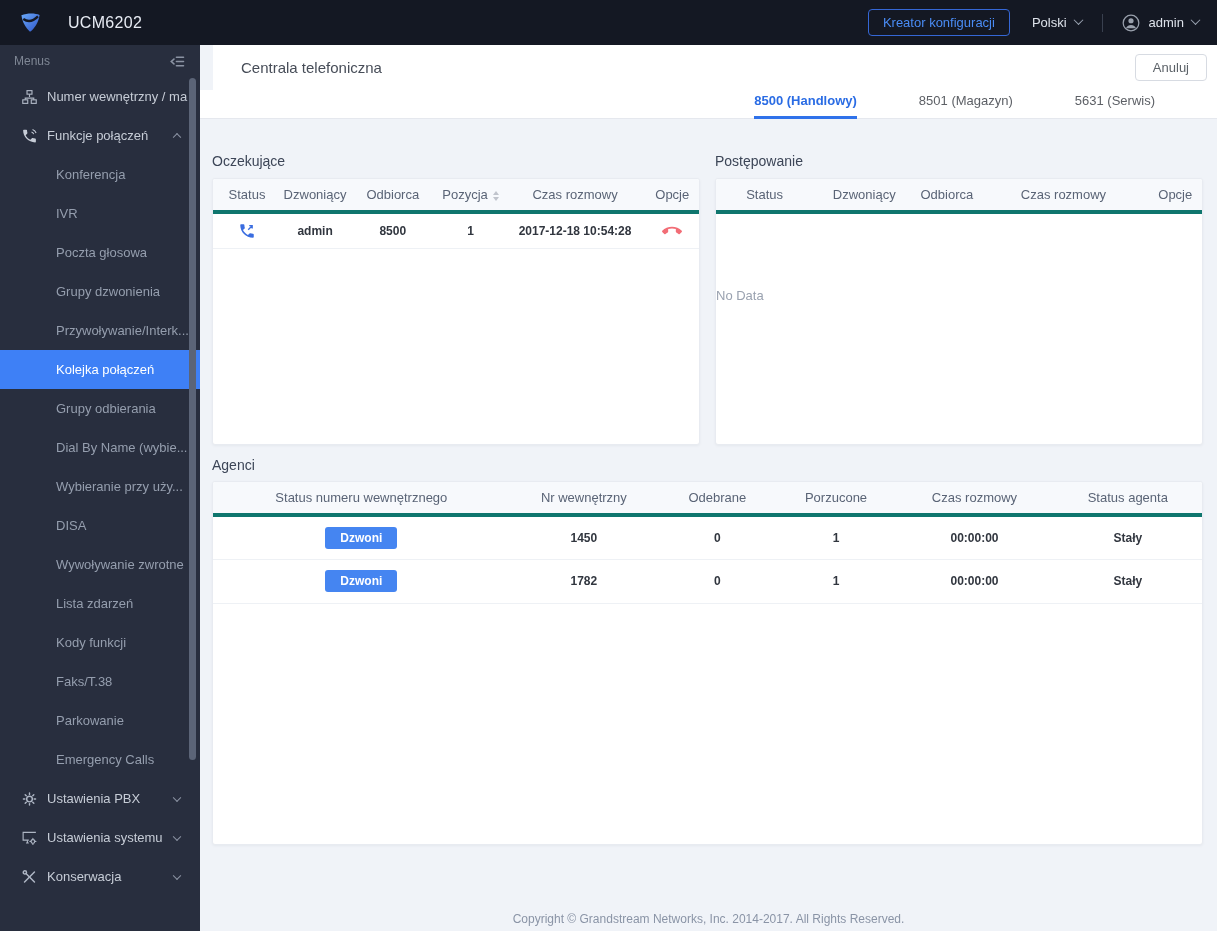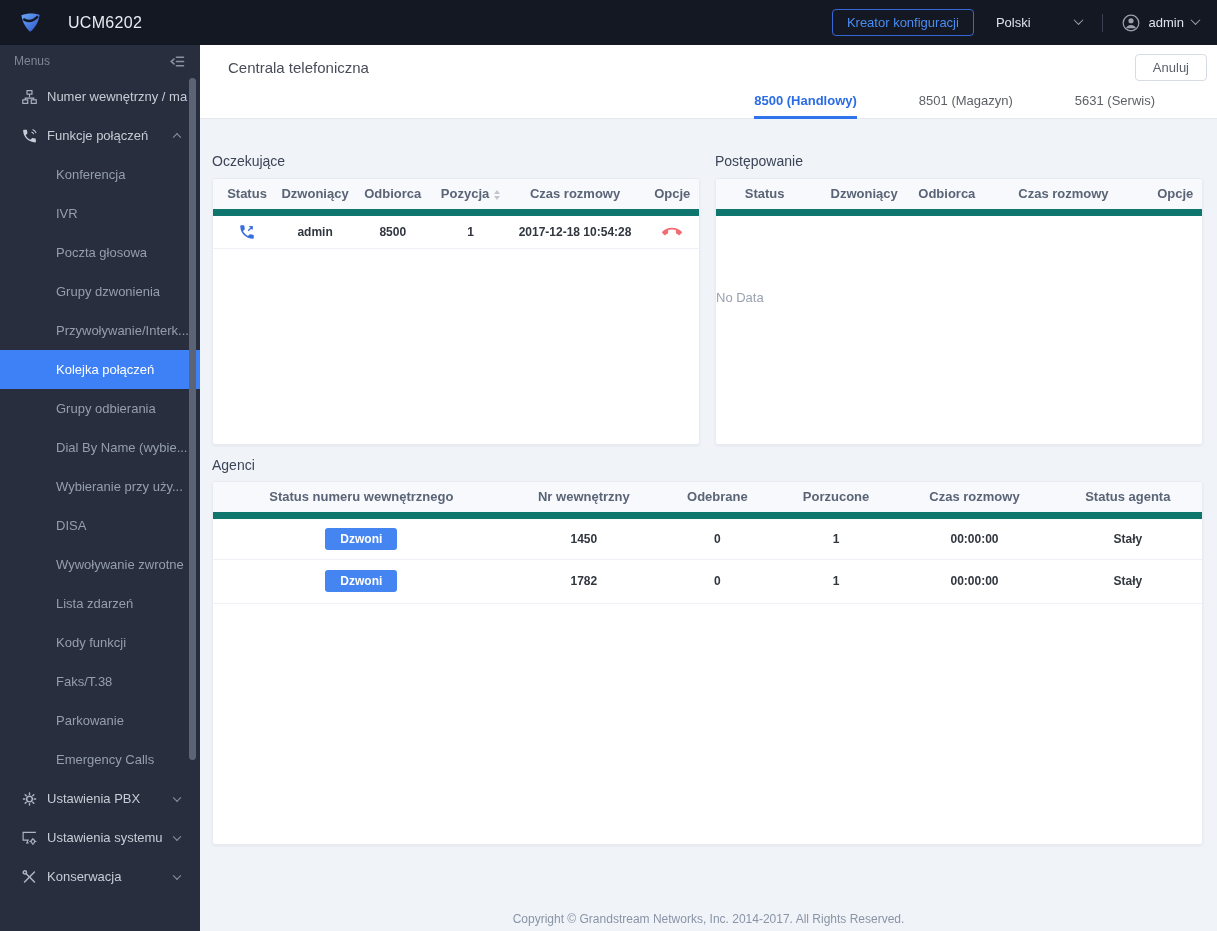--- a/index.html
+++ b/index.html
@@ -10,21 +10,21 @@
   }
   
   .topbar { position:absolute; top:0; left:0; width:1217px; height:45px;
     background:#141823; display:flex; align-items:center; z-index:30; }
   .logo { margin-left:19px; display:flex; align-items:center; }
   .product { color:#e8ecf4; font-size:16px; margin-left:26px; letter-spacing:.3px; }
   .tb-right { margin-left:auto; display:flex; align-items:center; }
   .wizard-btn { background:transparent; border:1px solid #3567d6; color:#4a8cf5;
     font-size:13px; padding:5px 14px; border-radius:4px; cursor:pointer;
     font-family:inherit;text-align:center; }
-  .lang { display:flex; align-items:center; color:#dde2ea; margin-left:22px; cursor:pointer;gap:36px; }
+  .lang { display:flex; align-items:center; color:#dde2ea; margin-left:22px; cursor:pointer; }
   .tb-chev { display:inline-block; width:7px; height:7px; border-right:1.5px solid #9aa3b2;
     border-bottom:1.5px solid #9aa3b2; transform:rotate(45deg) translate(-1px,-1px);
     margin-left:8px; margin-top:-3px; }
   .tb-divider { width:1px; height:18px; background:#39404f; margin:0 18px 0 20px; }
   .user { display:flex; align-items:center; color:#dde2ea; margin-right:18px; cursor:pointer; }
   .user .uname { margin-left:8px; }
   
   .sidebar { position:absolute; top:45px; left:0; width:200px; bottom:0;
     background:#282e3e; overflow:hidden; z-index:20; }
   .sb-head { height:32px; display:flex; align-items:center; padding:0 14px 0 14px;
@@ -40,43 +40,43 @@
   .chev { position:absolute; right:20px; top:50%; width:6px; height:6px;
     border-right:1.6px solid #8b93a3; border-bottom:1.6px solid #8b93a3; }
   .chev.dn { transform:translateY(-70%) rotate(45deg); }
   .chev.up { transform:translateY(-30%) rotate(-135deg); }
   .sb-scrollbar { position:absolute; top:33px; right:4px; width:7px; height:682px;
     background:#5b6477; border-radius:4px; z-index:25; }
   
   .main { position:absolute; top:45px; left:200px; right:0; bottom:0;
     background:#f0f3f8; overflow:hidden; }
   .page-header { height:45px; background:#fff; display:flex; align-items:center;
-    padding:0 10px 0 28px; }
+    padding:0 10px 0 28px;margin-left:13px; }
   .page-title { font-size:15px; font-weight:400; color:#474d58; }
   .cancel-btn { margin-left:auto; background:#fff; border:1px solid #d7dbe2;
     color:#5c6268; font-size:13px; padding:5px 17px; border-radius:4px;
     cursor:pointer; font-family:inherit; }
   .tabstrip { height:29px; background:#fff; border-bottom:1px solid #e5e8ee;
     padding-left:28px; display:flex;justify-content:flex-end; }
   .tab { font-size:13px; color:#5d6066; margin-right:62px; cursor:pointer;
     padding-top:3px; height:29px; }
   .tab.active { color:#2a6ce4; font-weight:700; border-bottom:3px solid #2f72ea; }
   .content { padding:0 14px 0 12px; }
   .section-title { font-size:14px; font-weight:400; color:#3c4557; }
   .row2 { display:flex; gap:15px; }
   .row2 .col { flex:1; min-width:0; }
   .row2 .section-title { margin:34px 0 9px; }
   .panel { background:#fff; border:1px solid #e8ebf1; border-radius:3px;
     box-shadow:0 1px 3px rgba(20,30,60,.05); position:relative; overflow:hidden; }
   .panel.half { height:267px; }
   .panel.full { height:364px; }
   .agents-sec .section-title { margin:12px 0 8px; }
   table.tbl { width:100%; border-collapse:collapse; table-layout:fixed; }
-  table.tbl th { height:33px; background:#f7f9fc; border-bottom:7px solid #0f766e;
-    font-weight:700; font-size:13px; color:#5a6476; text-align:center;
+  table.tbl th { height:33px; background:#f7f9fc; border-bottom:4px solid #0f766e;
+    font-weight:400; font-size:13px; color:#5a6476; text-align:center;
     white-space:nowrap; overflow:hidden; }
   table.tbl td { text-align:center; font-size:12px; font-weight:700; color:#31363f;
     border-bottom:1px solid #eef1f5; }
   .waiting-table td { height:36px; }
   .agents-table td { height:44px; }
   .no-data { text-align:left; color:#9aa2b0; font-size:13px; padding-top:74px; }
   .sort { display:inline-flex; flex-direction:column; vertical-align:middle;
     margin-left:5px; gap:2px; }
   .sort i { display:block; width:0; height:0; border-left:3.5px solid transparent;
     border-right:3.5px solid transparent; }

